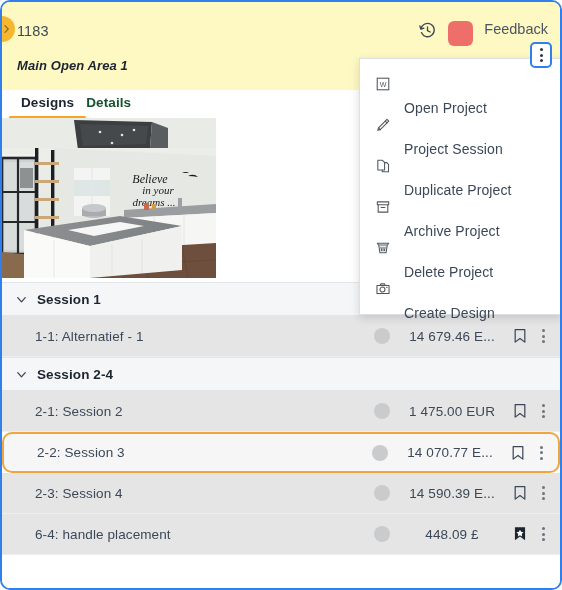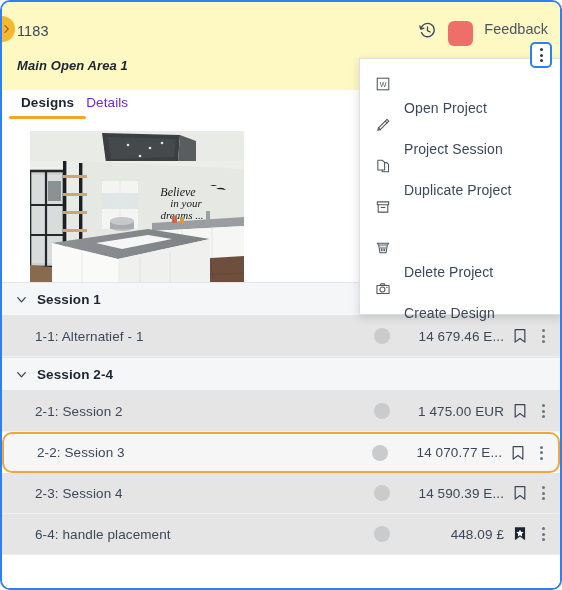--- a/index.html
+++ b/index.html
@@ -131,49 +131,49 @@
     width: 100%;
     height: 32px;
     display: flex;
     align-items: center;
     padding-left: 13px;
     box-sizing: border-box;
   }
   .tab {
     position: relative;
     font-size: 13.5px;
-    color: #6d28d9;
+    color: #14532d;
     padding: 2px 6px 9px 6px;
     cursor: pointer;
     letter-spacing: .1px;
+    font-weight: bold;
   }
   .tab.active {
     color: #1c2430;
     font-weight: bold;
   }
   .tab.active::after {
     content: "";
     position: absolute;
     left: -6px; right: -6px;
     bottom: 0;
     height: 3px;
     background: #f5a623;
     border-radius: 2px;
   }
 
   
   .thumb-wrap {
     position: absolute;
     left: 0;
-    top: 129px;
+    top: 116px;
     width: 214px;
     height: 160px;
     overflow: hidden;
     background: #cfcfcb;
-    margin-left: 28px;
   }
   .thumb-svg { display: block; width: 214px; height: 160px; }
 
   
   .list {
     position: absolute;
     left: 0;
     top: 280px;
     width: 100%;
     bottom: 0;
@@ -231,21 +231,21 @@
   .status-dot {
     width: 16px; height: 16px;
     border-radius: 50%;
     background: #c9cbcd;
     flex: 0 0 auto;
     margin-right: 10px;
   }
   .row-price {
     font-size: 13.5px;
     color: #3c4858;
-    text-align: right;
+    text-align: center;
     width: 104px;
     flex: 0 0 auto;
     white-space: nowrap;
     overflow: hidden;
     letter-spacing: .1px;
   }
   .bookmark-btn {
     width: 24px;
     flex: 0 0 auto;
     display: flex;
@@ -569,20 +569,21 @@
     </div>
 
     <div class="menu-item">
       <span class="menu-icon">
         <svg viewBox="0 0 18 18" width="16" height="16" fill="none" stroke="#50585f" stroke-width="1.2" stroke-linejoin="round">
           <rect x="2.6" y="3.2" width="12.8" height="3.2"></rect>
           <path d="M3.6 6.4 v8.4 h10.8 v-8.4"></path>
           <line x1="6.4" y1="9.6" x2="11.6" y2="9.6"></line>
         </svg>
       </span>
+      <span class="menu-label">Archive Project</span>
     </div>
 
     <div class="menu-item">
       <span class="menu-icon">
         <svg viewBox="0 0 18 18" width="16" height="16" fill="none" stroke="#50585f" stroke-width="1.2" stroke-linejoin="round">
           <path d="M2.6 3.6 h12.8 l-1.4 2.0 h-10 z"></path>
           <path d="M4.2 5.8 l1.4 8.6 h6.8 l1.4 -8.6"></path>
           <line x1="6.6" y1="7.6" x2="7.4" y2="12.6"></line>
           <line x1="11.4" y1="7.6" x2="10.6" y2="12.6"></line>
           <line x1="9" y1="7.6" x2="9" y2="12.6"></line>

